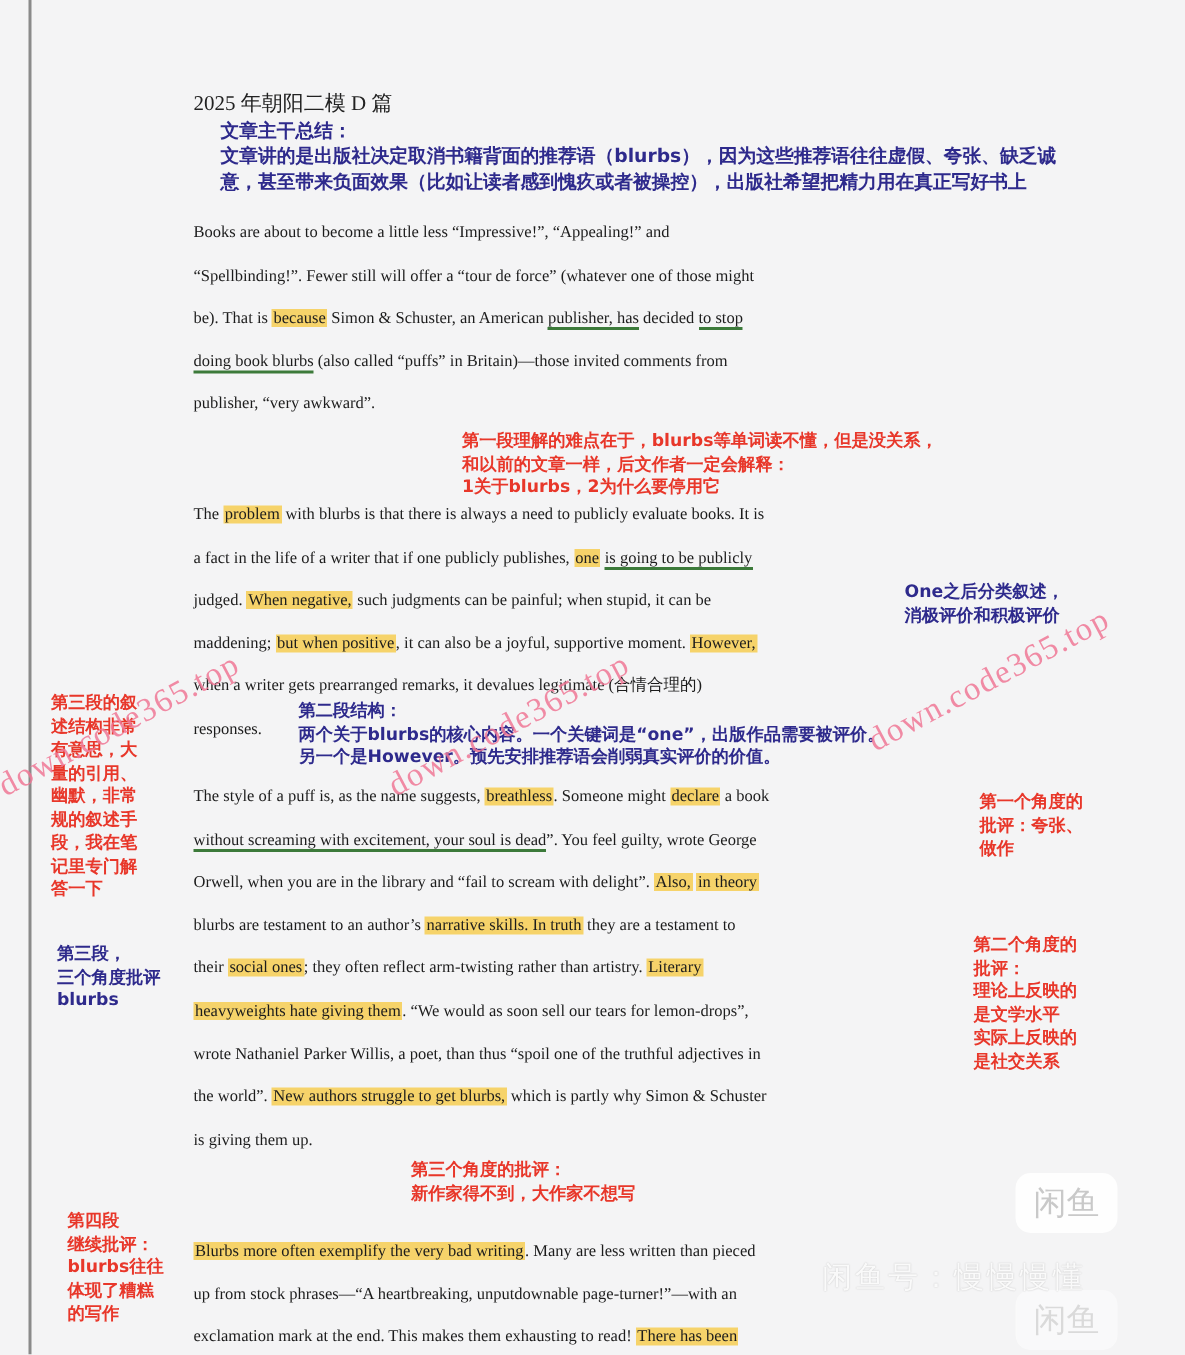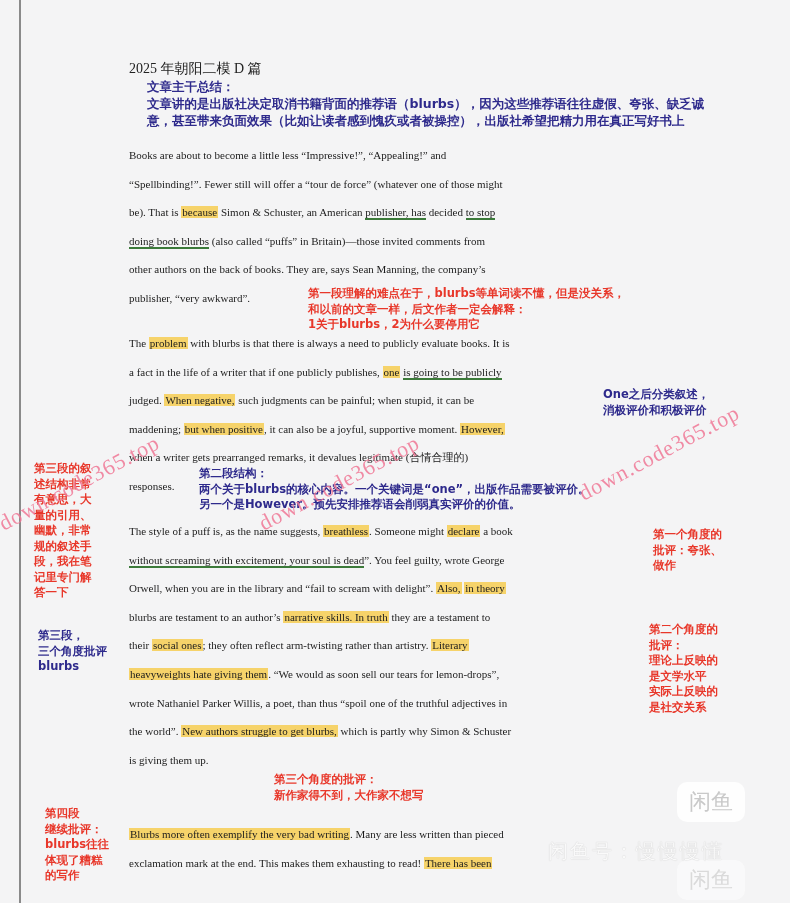--- a/index.html
+++ b/index.html
@@ -34,21 +34,20 @@
   <div class="summary">
     <div>文章主干总结：</div>
     <div>文章讲的是出版社决定取消书籍背面的推荐语（blurbs），因为这些推荐语往往虚假、夸张、缺乏诚意，甚至带来负面效果（比如让读者感到愧疚或者被操控），出版社希望把精力用在真正写好书上</div>
   </div>
 
   <div class="para" style="top:141px">
       <p><span>Books are about to become a little less “Impressive!”, “Appealing!” and</span></p>
       <p><span>“Spellbinding!”. Fewer still will offer a “tour de force” (whatever one of those might</span></p>
       <p><span>be). That is </span><span class="hl">because</span><span> Simon &amp; Schuster, an American </span><span class="ul">publisher, has</span><span> decided </span><span class="ul">to stop</span></p>
       <p><span class="ul">doing book blurbs</span><span> (also called “puffs” in Britain)—those invited comments from</span></p>
-      <p><span>other authors on the back of books. They are, says Sean Manning, the company’s</span></p>
       <p><span>publisher, “very awkward”.</span></p>
     </div>
   <div class="para" style="top:329px">
       <p><span>The </span><span class="hl">problem</span><span> with blurbs is that there is always a need to publicly evaluate books. It is</span></p>
       <p><span>a fact in the life of a writer that if one publicly publishes, </span><span class="hl">one</span><span> </span><span class="ul">is going to be publicly</span></p>
       <p><span>judged. </span><span class="hl">When negative,</span><span> such judgments can be painful; when stupid, it can be</span></p>
       <p><span>maddening; </span><span class="hl">but when positive</span><span>, it can also be a joyful, supportive moment. </span><span class="hl">However,</span></p>
       <p><span>when a writer gets prearranged remarks, it devalues legitimate (合情合理的)</span></p>
       <p><span>responses.</span></p>
     </div>
@@ -58,20 +57,21 @@
       <p><span>Orwell, when you are in the library and “fail to scream with delight”. </span><span class="hl">Also,</span><span> </span><span class="hl">in theory</span></p>
       <p><span>blurbs are testament to an author’s </span><span class="hl">narrative skills. In truth</span><span> they are a testament to</span></p>
       <p><span>their </span><span class="hl">social ones</span><span>; they often reflect arm-twisting rather than artistry. </span><span class="hl">Literary</span></p>
       <p><span class="hl">heavyweights hate giving them</span><span>. “We would as soon sell our tears for lemon-drops”,</span></p>
       <p><span>wrote Nathaniel Parker Willis, a poet, than thus “spoil one of the truthful adjectives in</span></p>
       <p><span>the world”. </span><span class="hl">New authors struggle to get blurbs,</span><span> which is partly why Simon &amp; Schuster</span></p>
       <p><span>is giving them up.</span></p>
     </div>
   <div class="para" style="top:820px">
       <p><span class="hl">Blurbs more often exemplify the very bad writing</span><span>. Many are less written than pieced</span></p>
+      <p><span>up from stock phrases—“A heartbreaking, unputdownable page-turner!”—with an</span></p>
       <p><span>exclamation mark at the end. This makes them exhausting to read! </span><span class="hl">There has been</span></p>
     </div>
 
   <div class="note red" style="left:308px;top:286px;white-space:pre">第一段理解的难点在于，blurbs等单词读不懂，但是没关系，
 和以前的文章一样，后文作者一定会解释：
 1关于blurbs，2为什么要停用它</div>
   <div class="note blue" style="left:603px;top:387px;white-space:pre">One之后分类叙述，
 消极评价和积极评价</div>
   <div class="note blue" style="left:199px;top:466px;white-space:pre">第二段结构：
 两个关于blurbs的核心内容。一个关键词是“one”，出版作品需要被评价。

